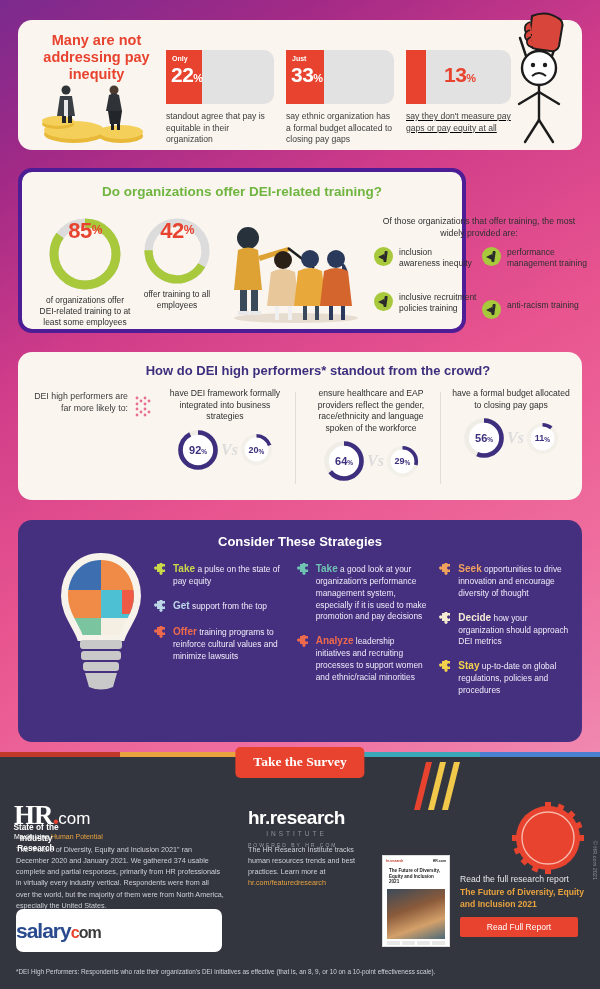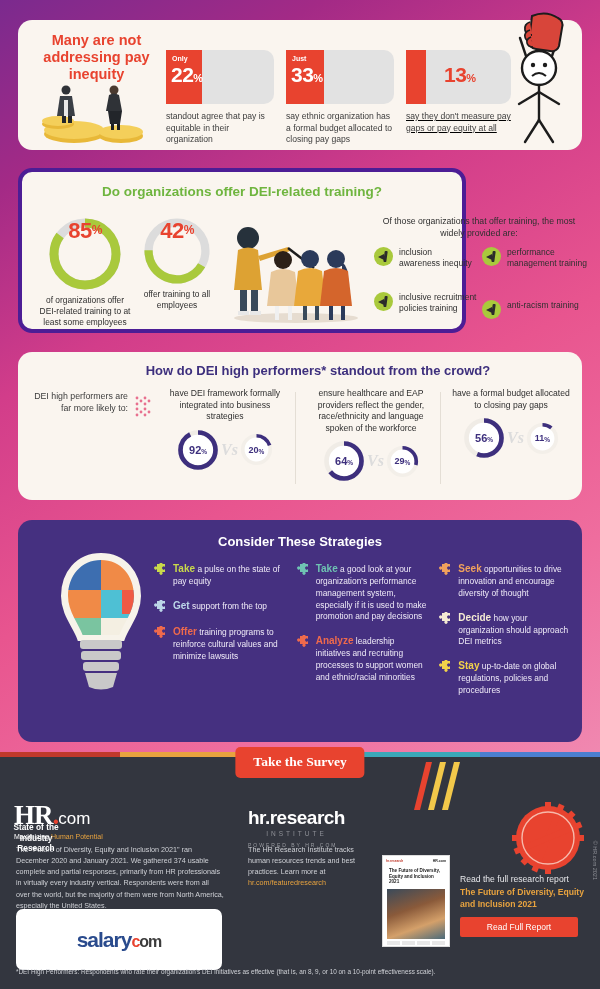--- a/index.html
+++ b/index.html
@@ -150,22 +150,22 @@
   .hr-logo { position: absolute; left: 14px; top: 48px; }
   .hr-logo .big { font-size: 27px; font-weight: bold; color: #fff; letter-spacing: -1px; font-family:"Liberation Serif",serif; }
   .hr-logo .dot { color: #e8432f; }
   .hr-logo .dotcom { font-size: 17px; color: #fff; font-weight: normal; font-family:"Liberation Sans",sans-serif;}
   .hr-tag { font-size: 7px; margin-top: 2px; }
   .hr-tag .w { color: #fff; } .hr-tag .o { color: #e8a33f; }
   .foot-para {
     position: absolute; font-size: 7.2px; color: #cfd1d6; line-height: 1.55;
   }
   .salary-box {
-    position: absolute; left: 16px; top: 909px; width: 206px; height: 61px;
-    background: #fff; border-radius: 7px; display: flex; align-items: center; justify-content: center;
+    position: absolute; left: 16px; top: 909px; width: 206px; height: 43px;
+    background: #fff; border-radius: 7px; display: flex; align-items: center; 
   }
   .salary-logo { font-size: 21px; font-weight: bold; color: #2a4b8d; letter-spacing: -1px; }
   .salary-logo .c { color: #e8432f; }
   .salary-logo .com { color: #3b3b3b; font-size: 16px; }
   .hrr-logo { position: absolute; left: 248px; top: 55px; }
   .hrr-logo .nm { font-size: 19px; color: #fff; font-weight: bold; letter-spacing: -0.5px; }
   .hrr-logo .inst { font-size: 6.5px; color: #8e9096; letter-spacing: 3px; text-align:center; margin-top:1px;}
   .hrr-logo .pw { font-size: 5px; color: #9a9ca2; letter-spacing: 2px; margin-top: 5px; }
   .link { color: #e8a33f; }
   .badge {

